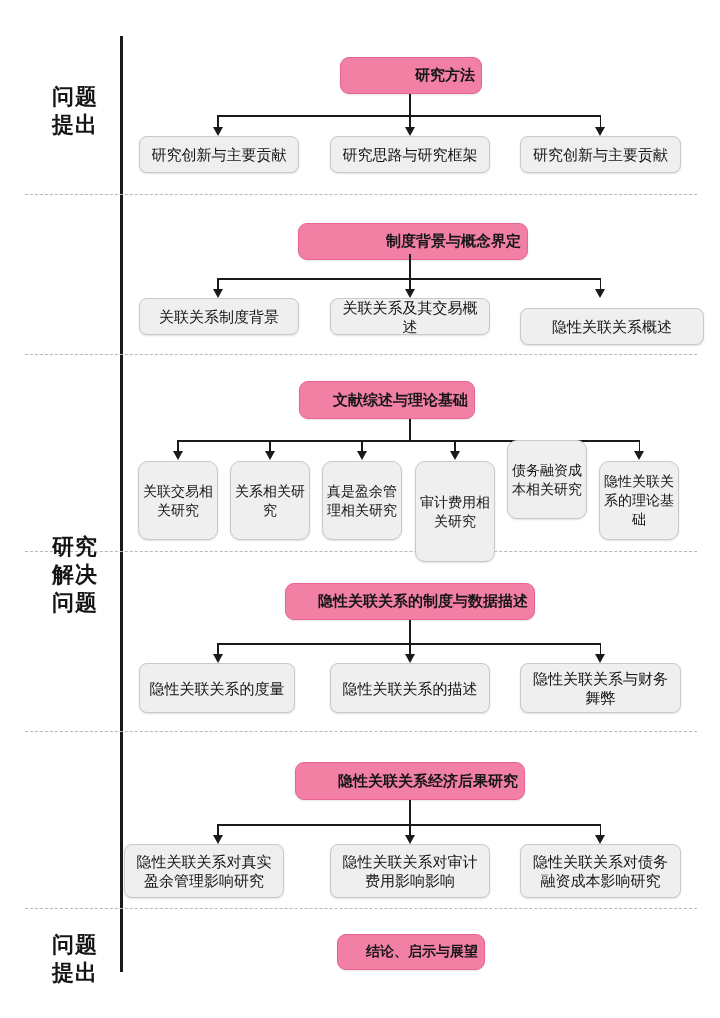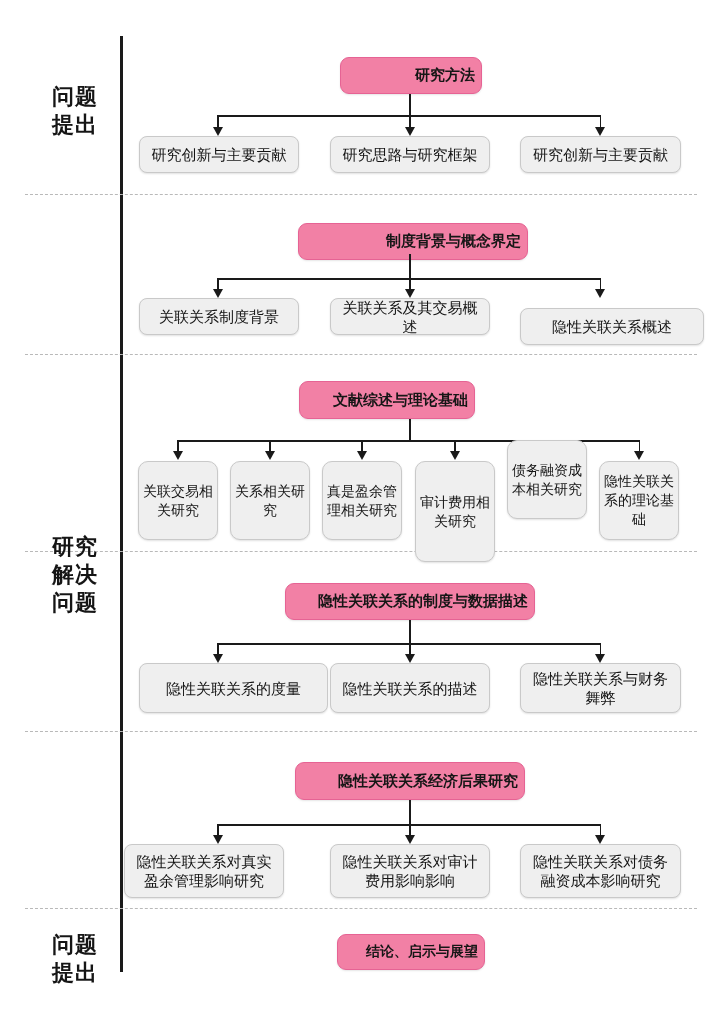--- a/index.html
+++ b/index.html
@@ -152,21 +152,21 @@
     <div class="pink" style="left:285px;top:583px;width:250px;height:37px">
       <span>隐性关联关系的制度与数据描述</span>
     </div>
     <div class="cl" style="left:409px;top:620px;width:1.5px;height:35px"></div>
     <div class="cl" style="left:217px;top:643px;width:384px;height:1.5px"></div>
     <div class="cl" style="left:217px;top:643px;width:1.5px;height:12px"></div>
     <div class="cl" style="left:599.5px;top:643px;width:1.5px;height:12px"></div>
     <div class="arr" style="left:213px;top:654px"></div>
     <div class="arr" style="left:405px;top:654px"></div>
     <div class="arr" style="left:595px;top:654px"></div>
-    <div class="gray" style="left:139px;top:663px;width:189px;height:50px">
+    <div class="gray" style="left:139px;top:663px;width:156px;height:50px">
       <span>隐性关联关系的度量</span>
     </div>
     <div class="gray" style="left:330px;top:663px;width:160px;height:50px">
       <span>隐性关联关系的描述</span>
     </div>
     <div class="gray" style="left:520px;top:663px;width:161px;height:50px">
       <span>隐性关联关系与财务舞弊</span>
     </div>
   </div>
 

